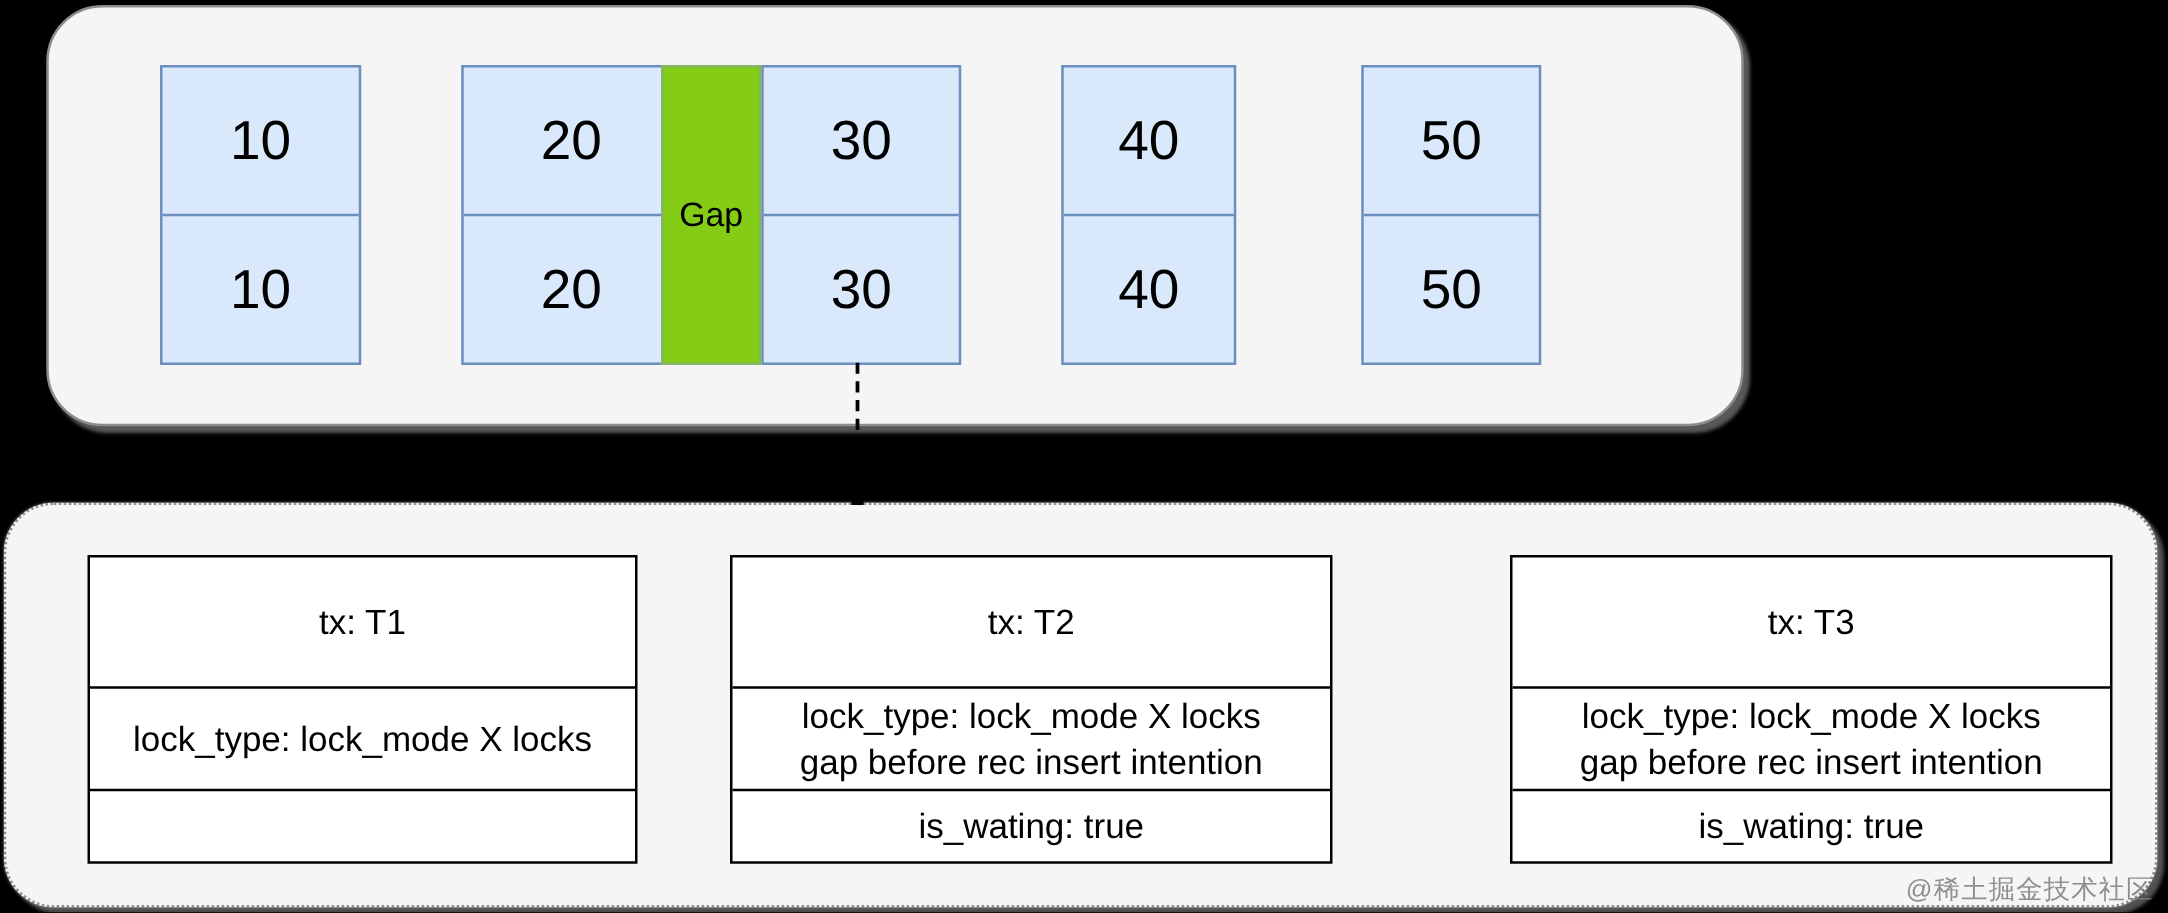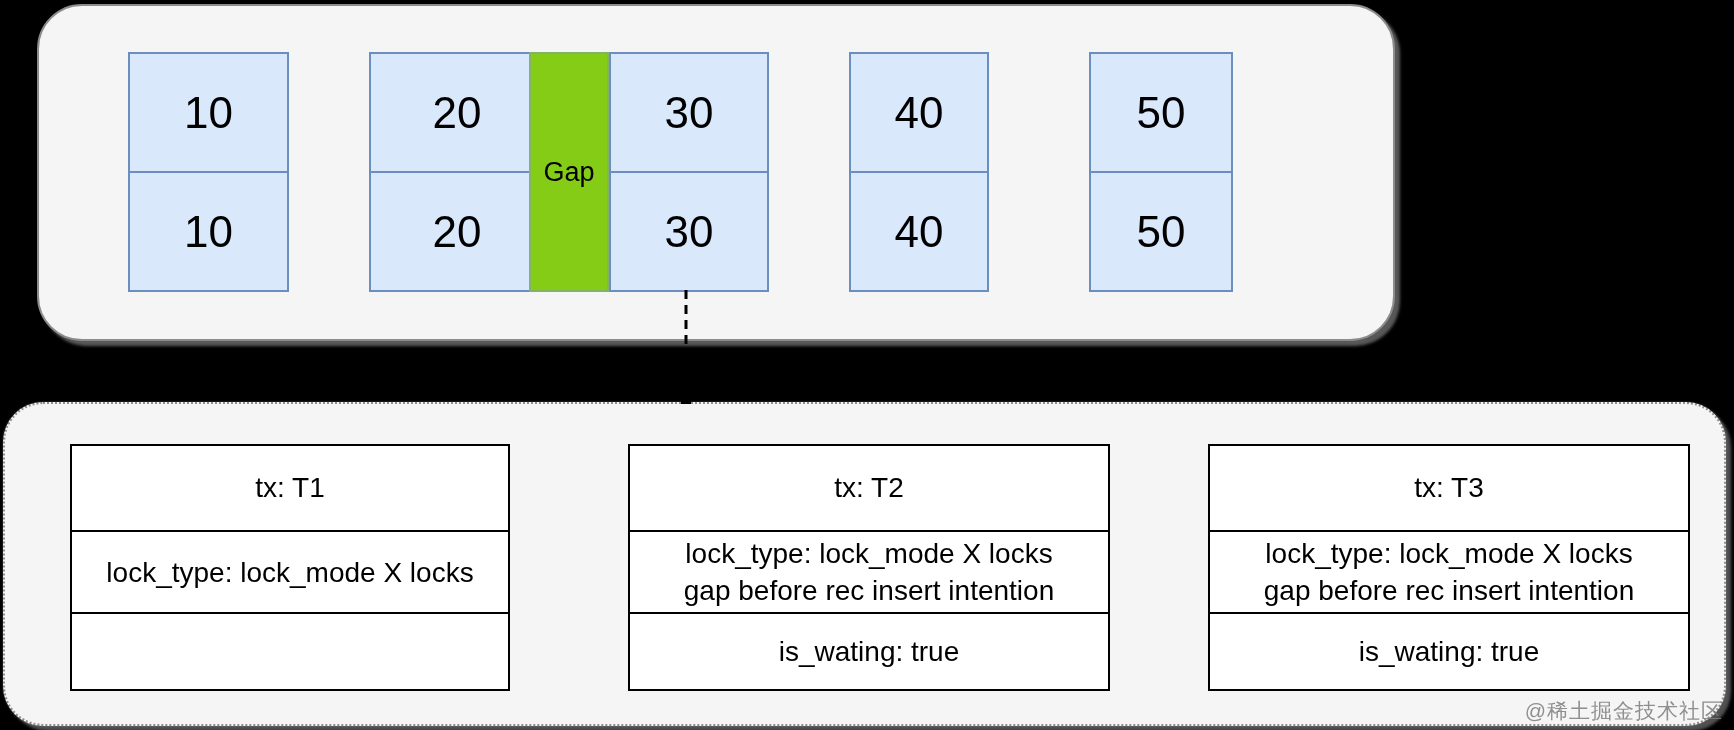--- a/index.html
+++ b/index.html
@@ -45,25 +45,25 @@
     background:#f5f5f5;border:2px dotted #8f8f8f;border-radius:40px;
     box-sizing:border-box;
     box-shadow:5px 5px 3px rgba(160,160,160,0.5), 0 0 2px rgba(130,130,130,0.6);
   }
   .tx-table{
     position:absolute;top:40px;width:440px;height:247px;box-sizing:border-box;
     background:#ffffff;border:2px solid #000;
     display:flex;flex-direction:column;text-align:center;font-size:28px;
   }
   .tx-t1{left:65px;}
-  .tx-t2{left:623px;width:482px;}
+  .tx-t2{left:579px;width:482px;}
   .tx-t3{left:1203px;width:482px;}
   .tx-row{box-sizing:border-box;display:flex;flex-direction:column;
     align-items:center;justify-content:center;}
-  .row-header{height:84px;}
+  .row-header{height:103px;}
   .row-lock{height:84px;border-top:2px solid #000;border-bottom:2px solid #000;line-height:37px;}
   .row-wait{flex:1;}
 
   
   .watermark{
     position:absolute;right:11px;top:697px;font-size:21px;
     color:rgba(125,125,125,0.85);letter-spacing:1px;z-index:4;
   }
 </style>
 </head>

